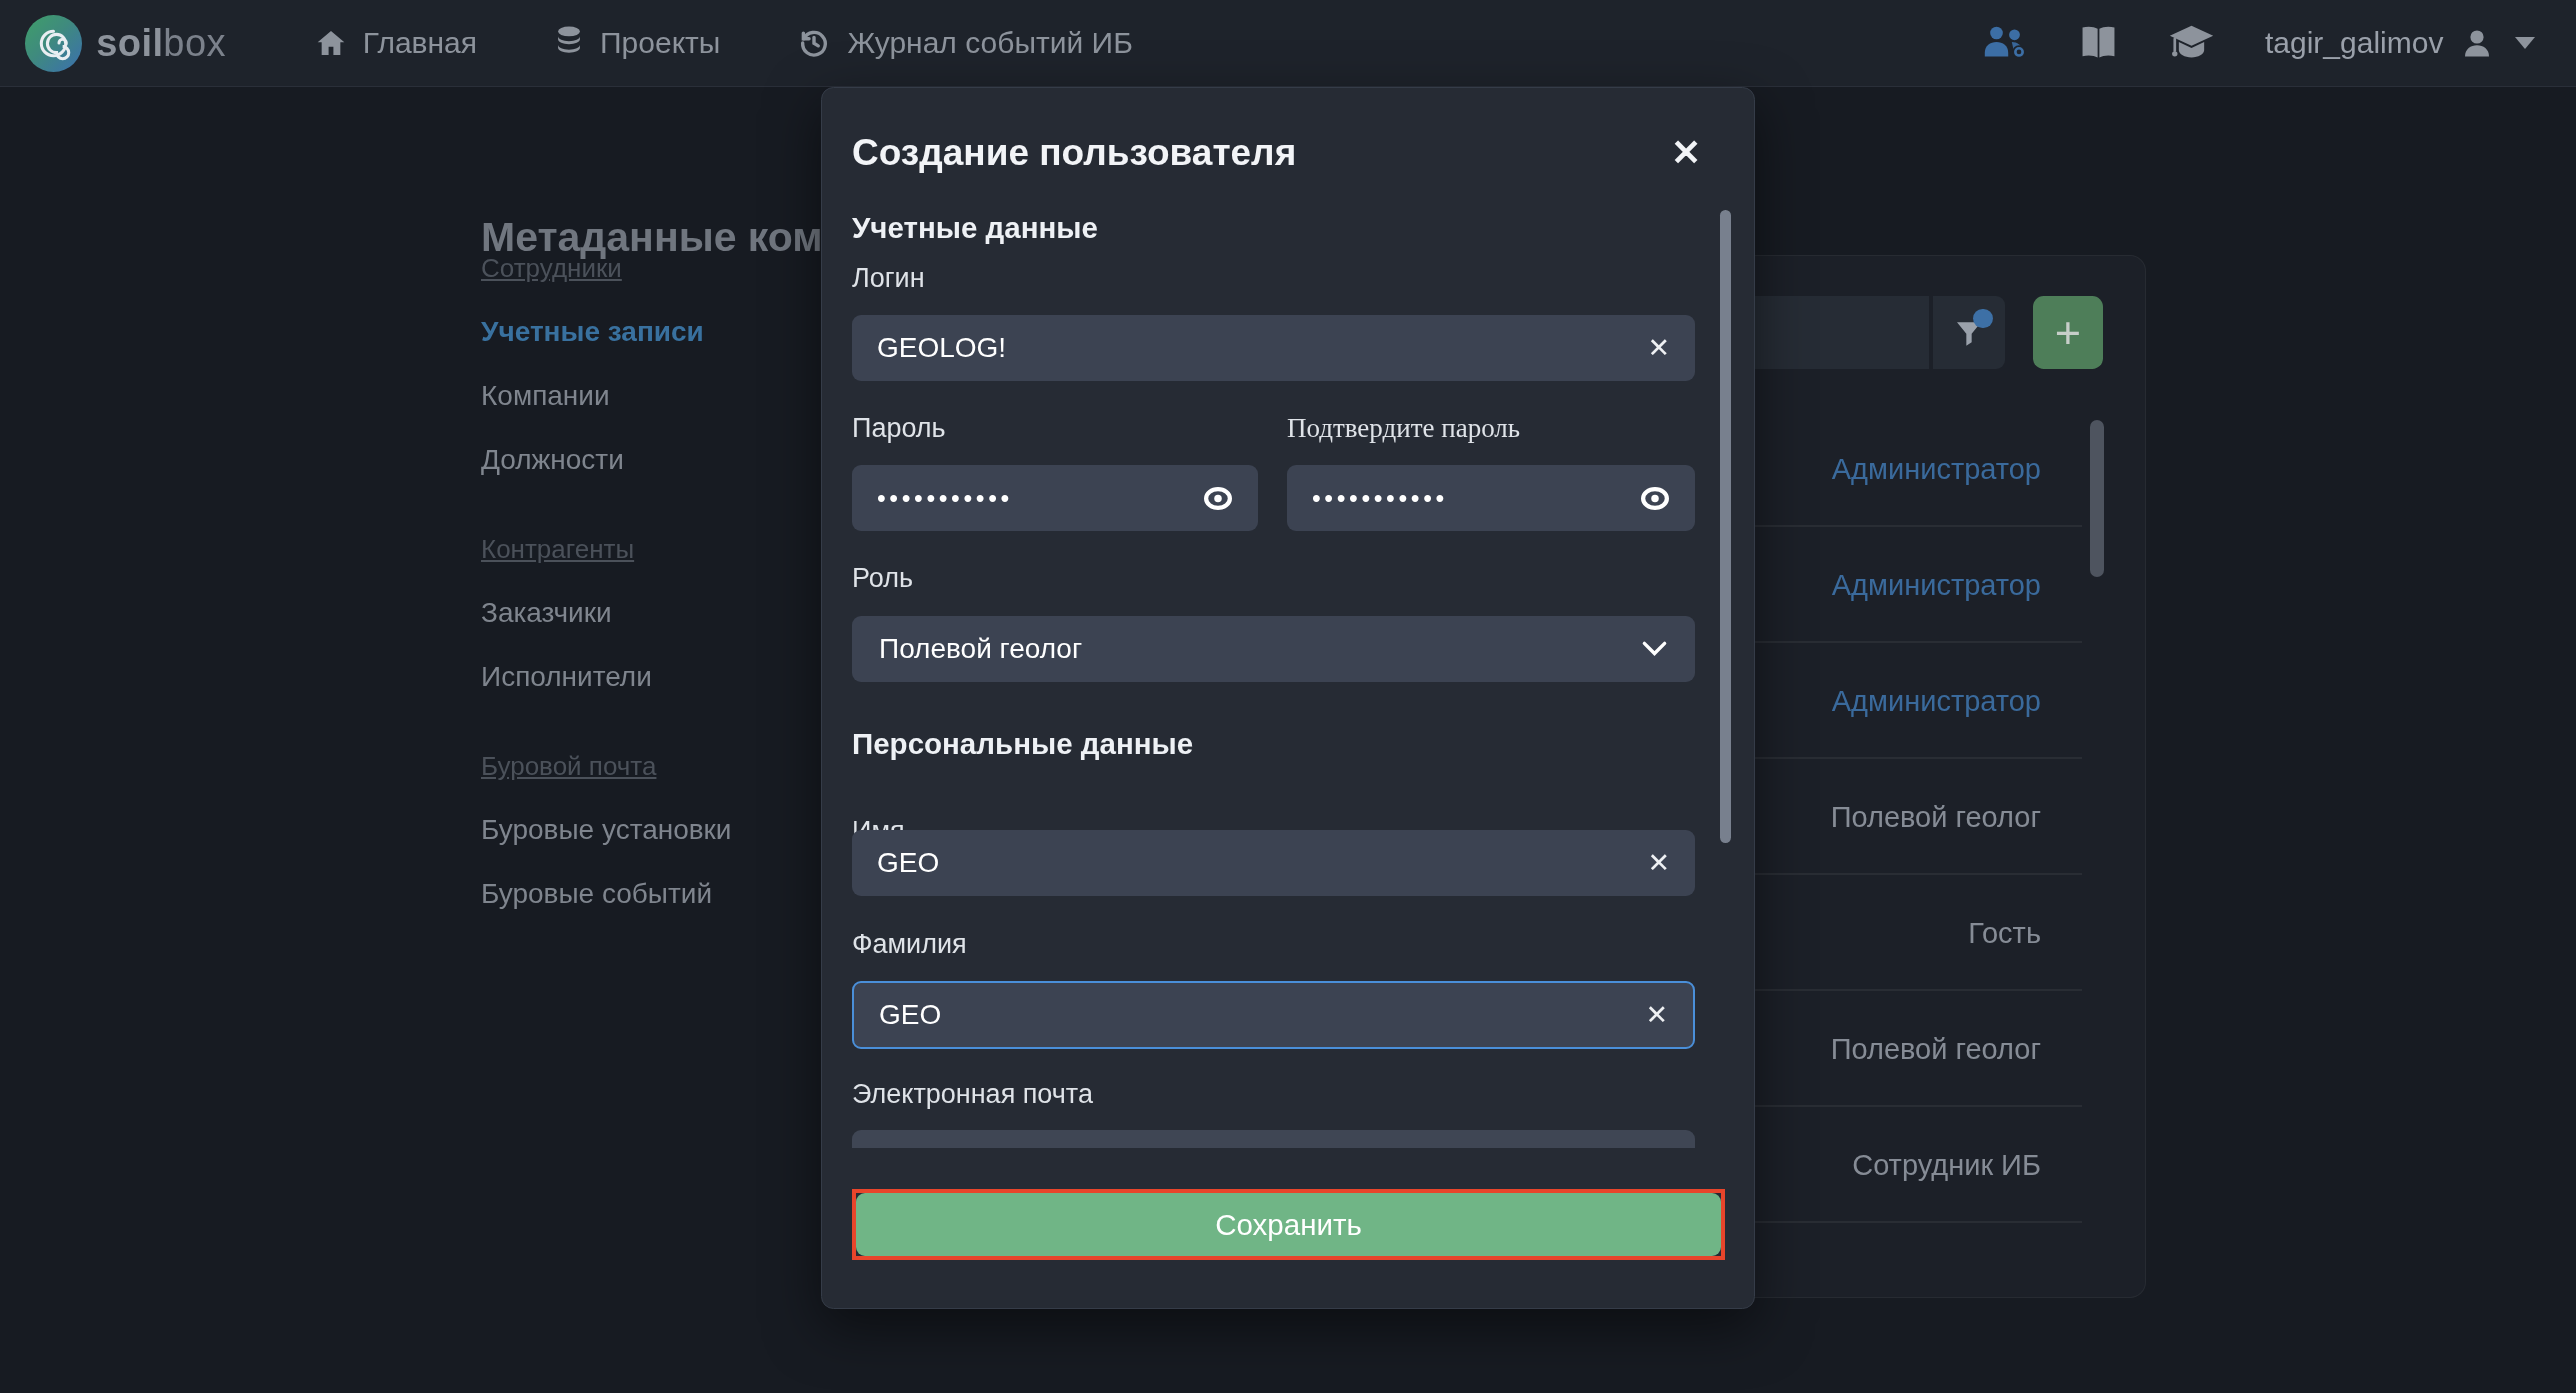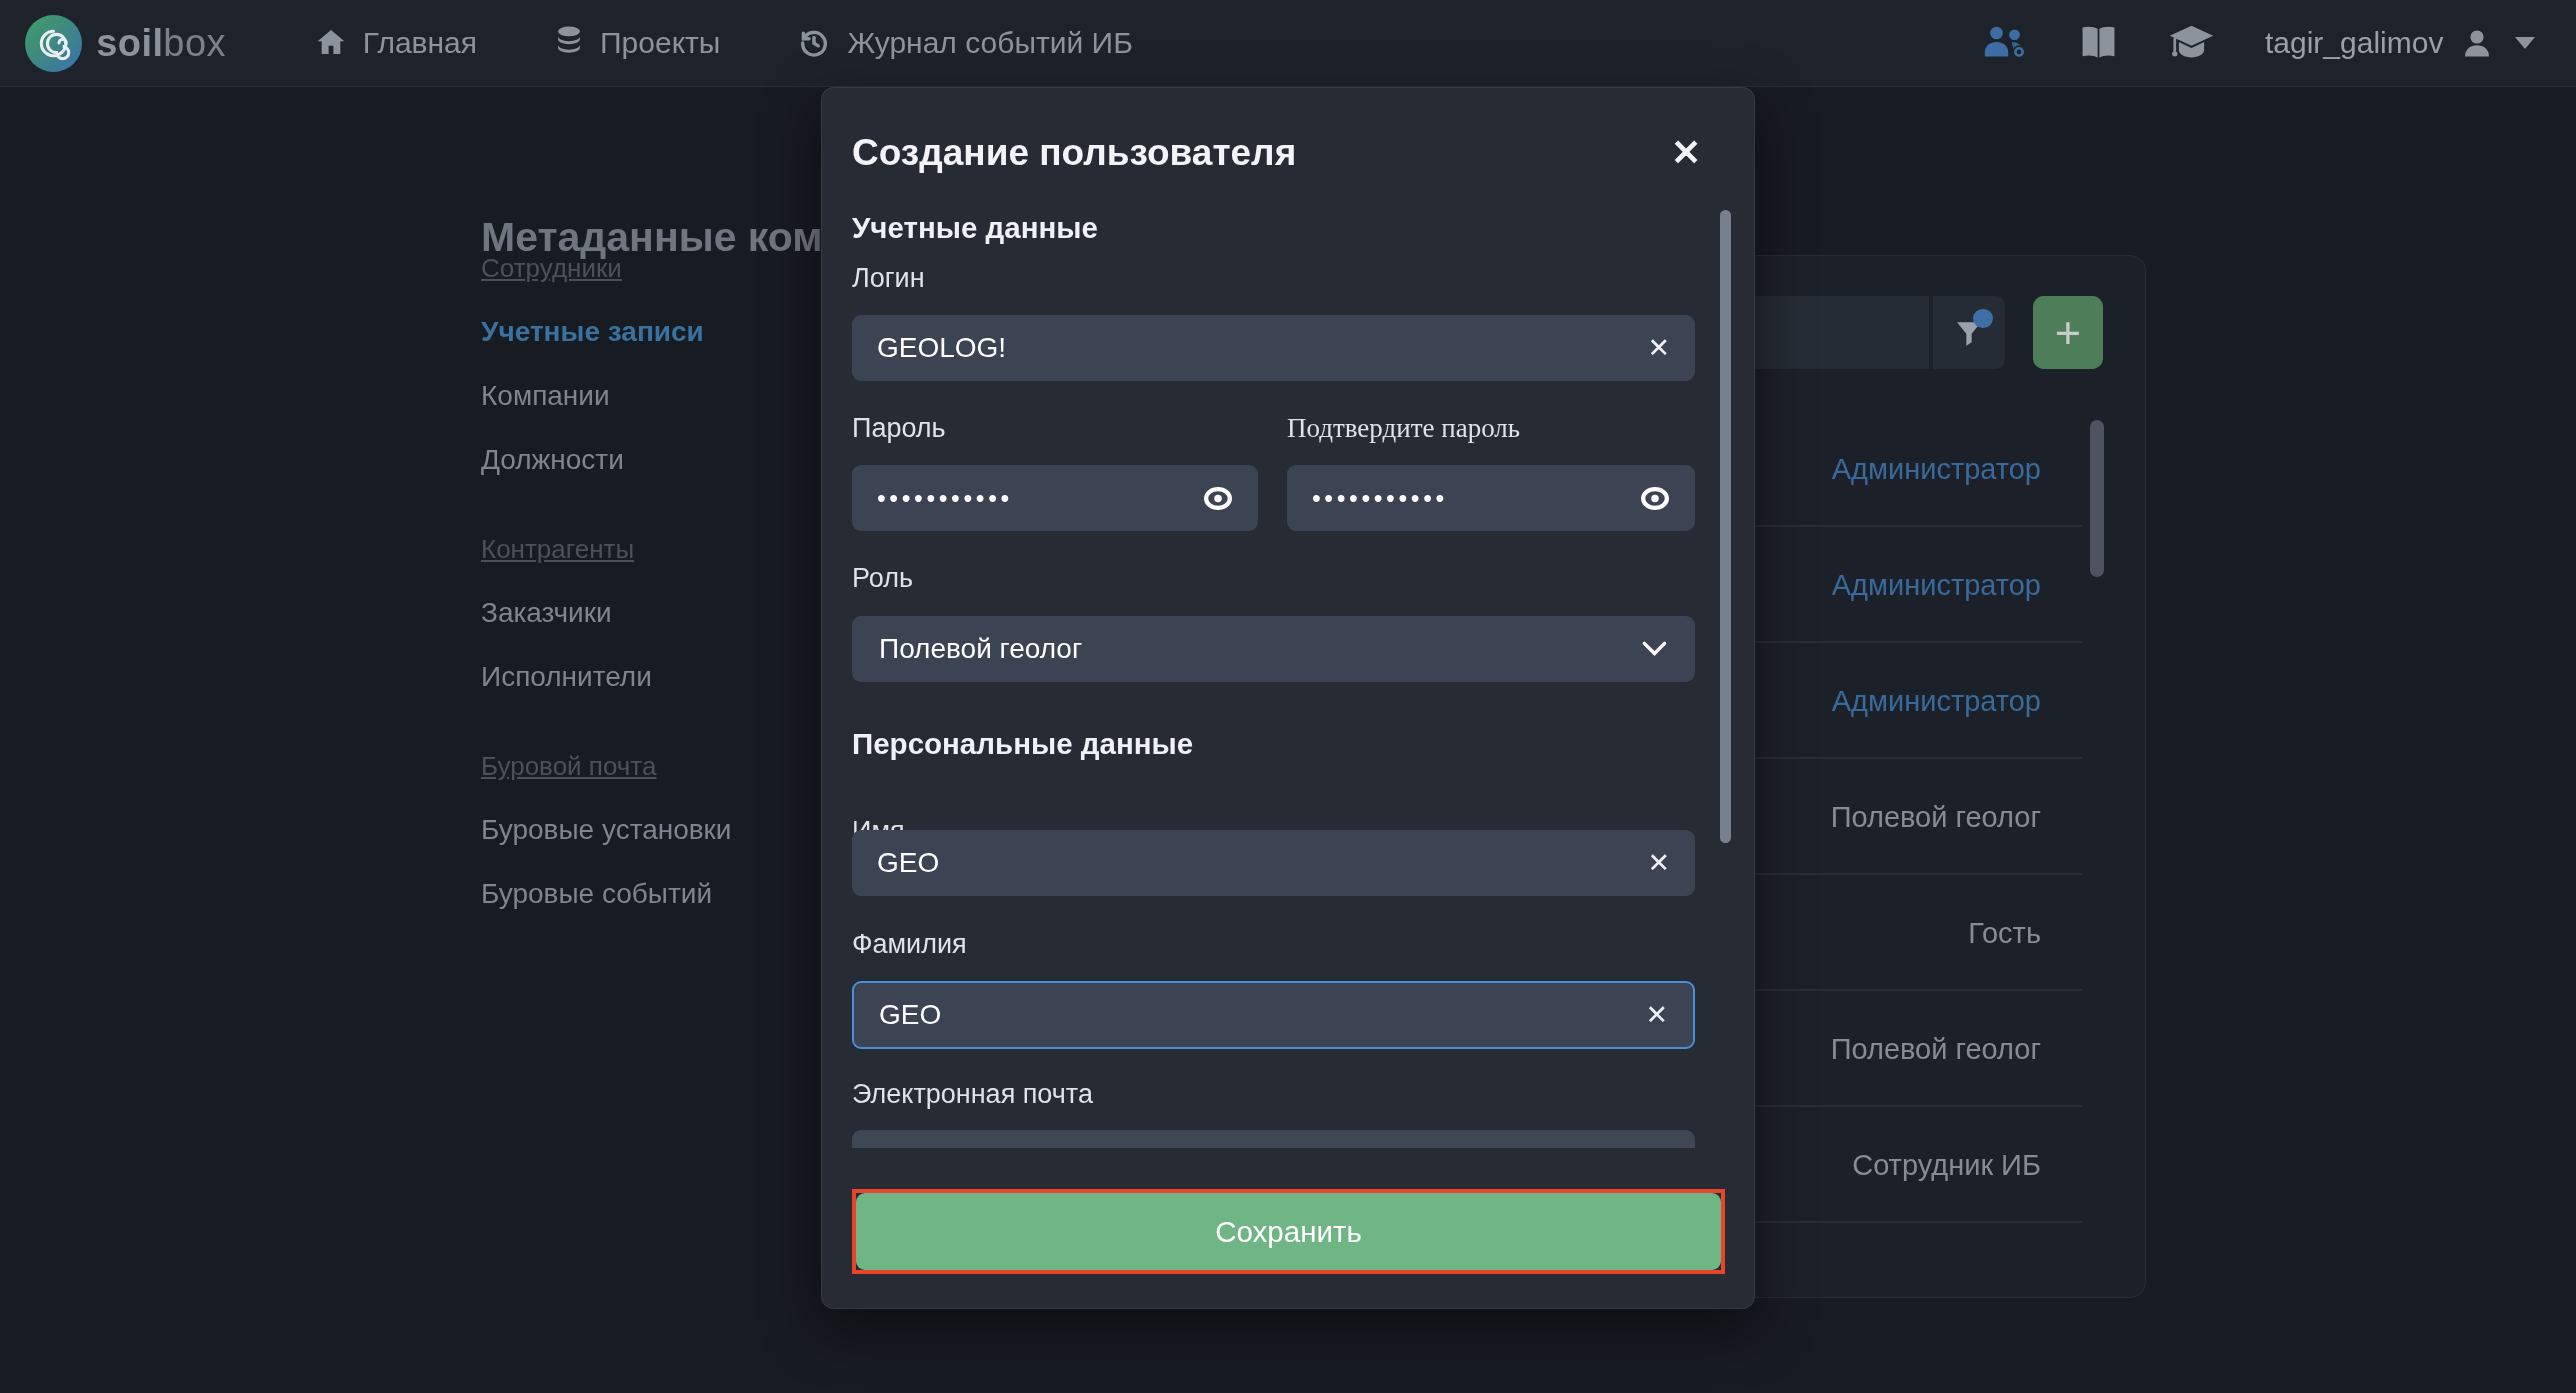--- a/index.html
+++ b/index.html
@@ -9,21 +9,21 @@
   .navbar{position:absolute;left:0;top:0;width:2576px;height:87px;background:#1e232b;
     border-bottom:1.8px solid #2a2f39;display:flex;align-items:center;z-index:30;}
   .brand{display:flex;align-items:center;margin-left:25px;}
   .logo-circle{width:57px;height:57px;border-radius:50%;
     background:linear-gradient(135deg,#3f9f68 0%,#3f8a7e 45%,#3b6fb0 100%);
     display:flex;align-items:center;justify-content:center;}
   .brand-text{margin-left:14.3px;font-size:38px;color:#8d939c;letter-spacing:0.4px;}
   .brand-text b{font-weight:700;color:#8d939c;}
   .brand-text span{font-weight:400;color:#7b818b;}
   .nav-items{display:flex;align-items:center;margin-left:89px;gap:77px;}
-  .nav-item{display:flex;align-items:flex-start;gap:16px;color:#8d939c;font-size:30px;cursor:pointer;}
+  .nav-item{display:flex;align-items:center;gap:16px;color:#8d939c;font-size:30px;cursor:pointer;}
   .nav-right{position:absolute;right:41px;display:flex;gap:50px;}
   .nav-user{display:flex;align-items:center;gap:16px;color:#9aa0aa;font-size:30px;}
   .caret{width:0;height:0;border-left:10.7px solid transparent;border-right:10.7px solid transparent;
     border-top:12.5px solid #8d939c;margin-left:3.6px;}
   
   .page{position:absolute;left:0;top:87px;width:2576px;height:1280px;background:#171b22;}
   .page-title{position:absolute;left:481px;top:127px;font-size:41px;font-weight:700;color:#70767f;white-space:nowrap;}
   .sidebar{position:absolute;left:481px;top:149px;width:295px;}
   .side-group{margin-bottom:25px;}
   .side-label{height:64px;display:flex;align-items:center;font-size:26px;color:#4b515a;text-decoration:underline;}
@@ -58,21 +58,21 @@
   .m-input{position:absolute;background:#3c4352;border-radius:9px;display:flex;align-items:center;
     padding:4px 25px;color:#fff;font-size:28px;}
   .m-input .grow{flex:1;}
   .clear-x{color:#eef0f3;font-size:27px;cursor:pointer;line-height:1;}
   .pwd-dots{font-size:25px;letter-spacing:3.6px;color:#fff;flex:1;overflow:hidden;}
   .m-select{position:absolute;background:#3c4352;border-radius:9px;display:flex;align-items:center;
     padding:0 27px;color:#fff;font-size:28px;cursor:pointer;}
   .email-clip{position:absolute;left:30px;top:1042px;width:843px;height:18px;overflow:hidden;}
   .email-clip .m-input{position:relative;width:100%;height:66px;background:#3f4654;}
   .mscroll{position:absolute;left:898px;top:122px;width:10.7px;height:633px;border-radius:5.4px;background:#78808e;}
-  .save-wrap{position:absolute;left:30px;top:1101px;width:873px;height:85px;border:4.5px solid #e8452b;}
+  .save-wrap{position:absolute;left:30px;top:1101px;width:873px;height:71px;border:4.5px solid #e8452b;}
   .save-btn{width:100%;height:100%;background:#70b586;border:none;border-radius:9px;color:#fff;
     font-size:29.5px;cursor:pointer;font-family:inherit;}
   .icon{flex:0 0 auto;display:inline-flex;}
 </style>
 </head>
 <body>
 
 <div class="navbar">
   <div class="brand">
     <div class="logo-circle">

